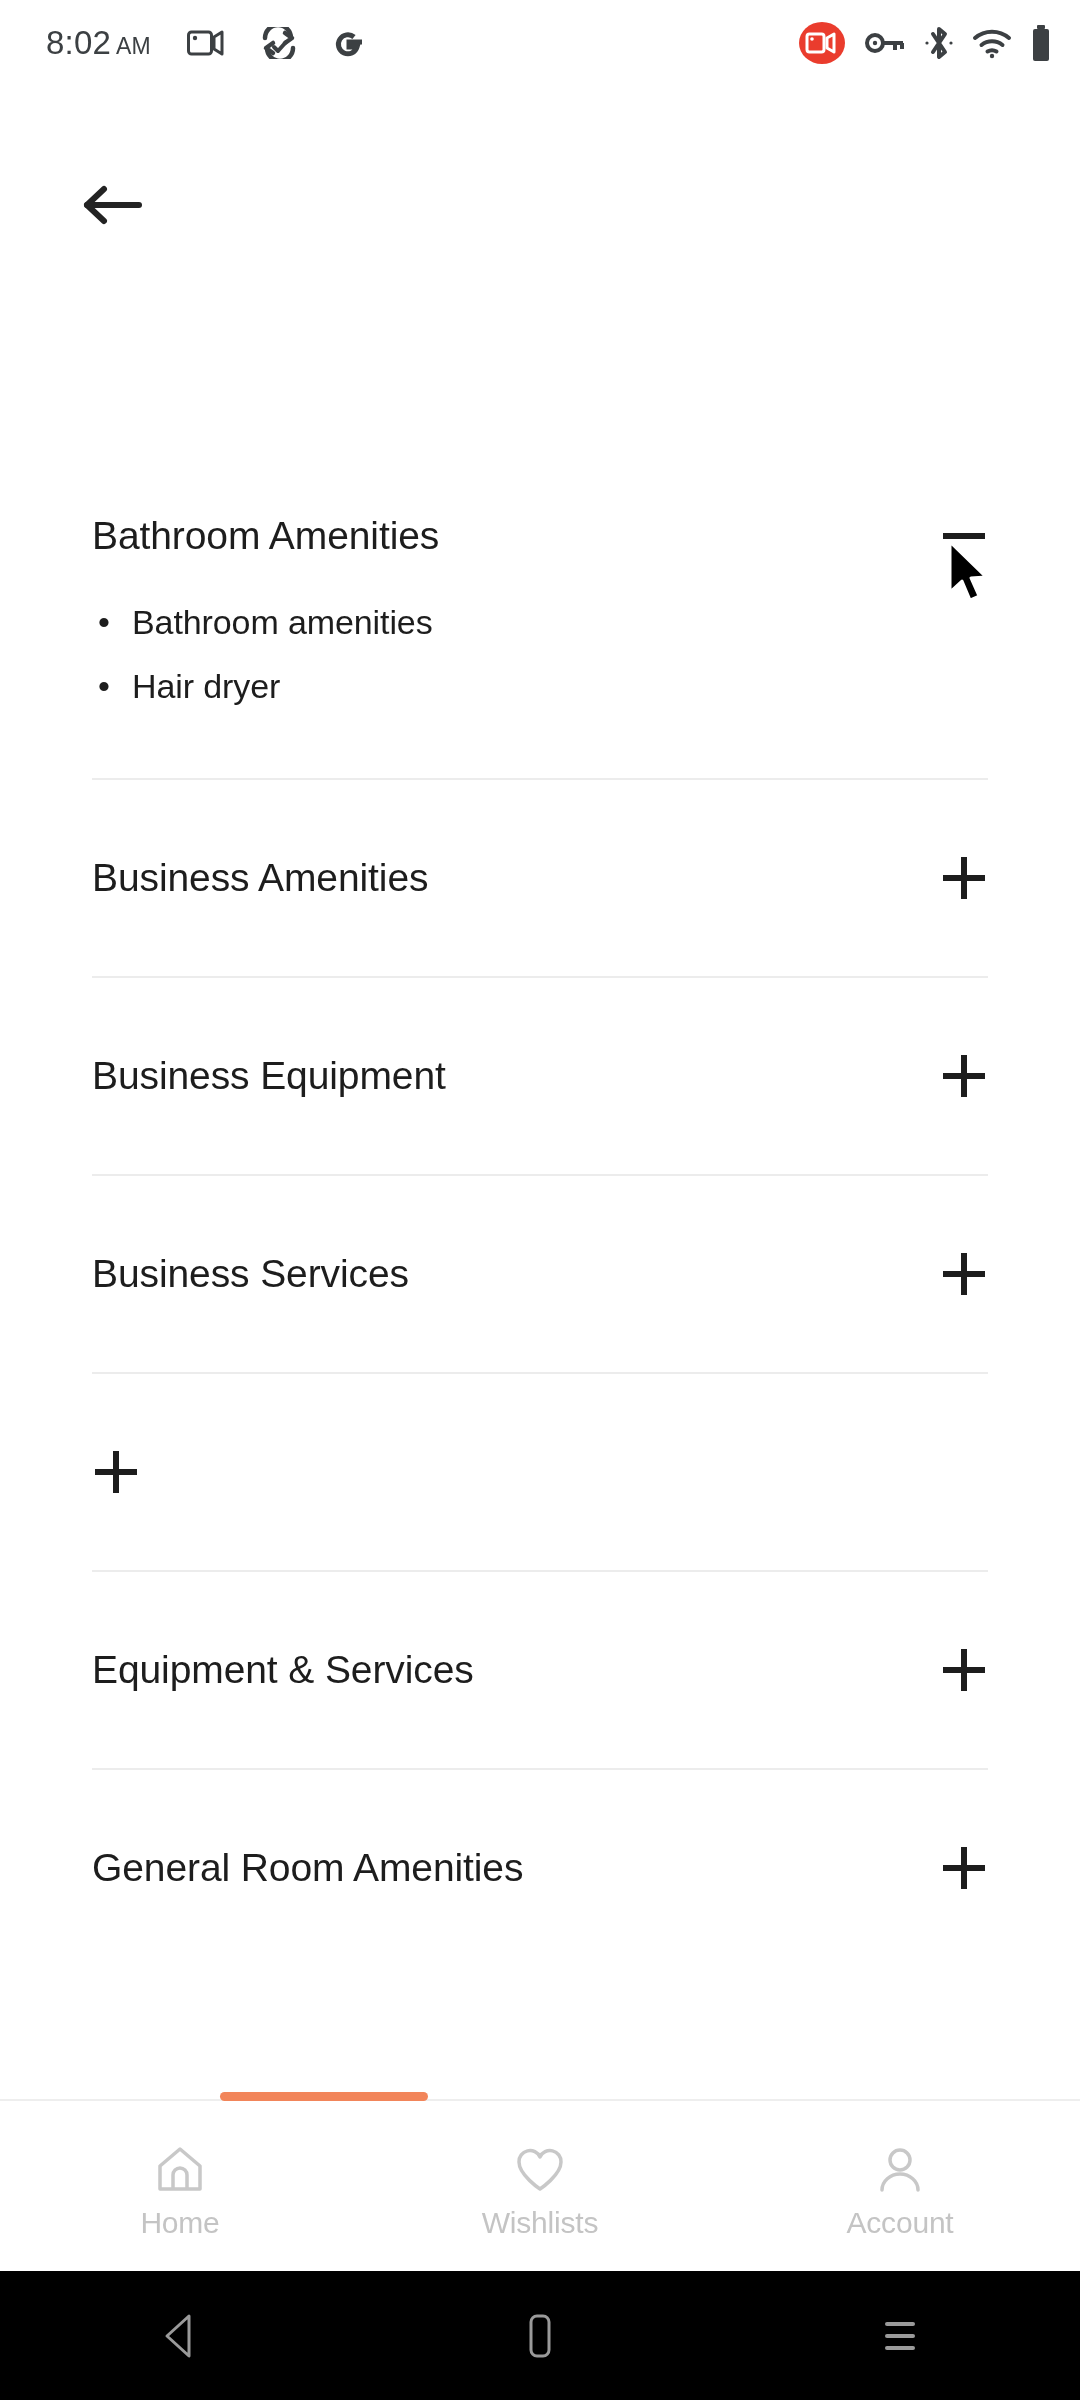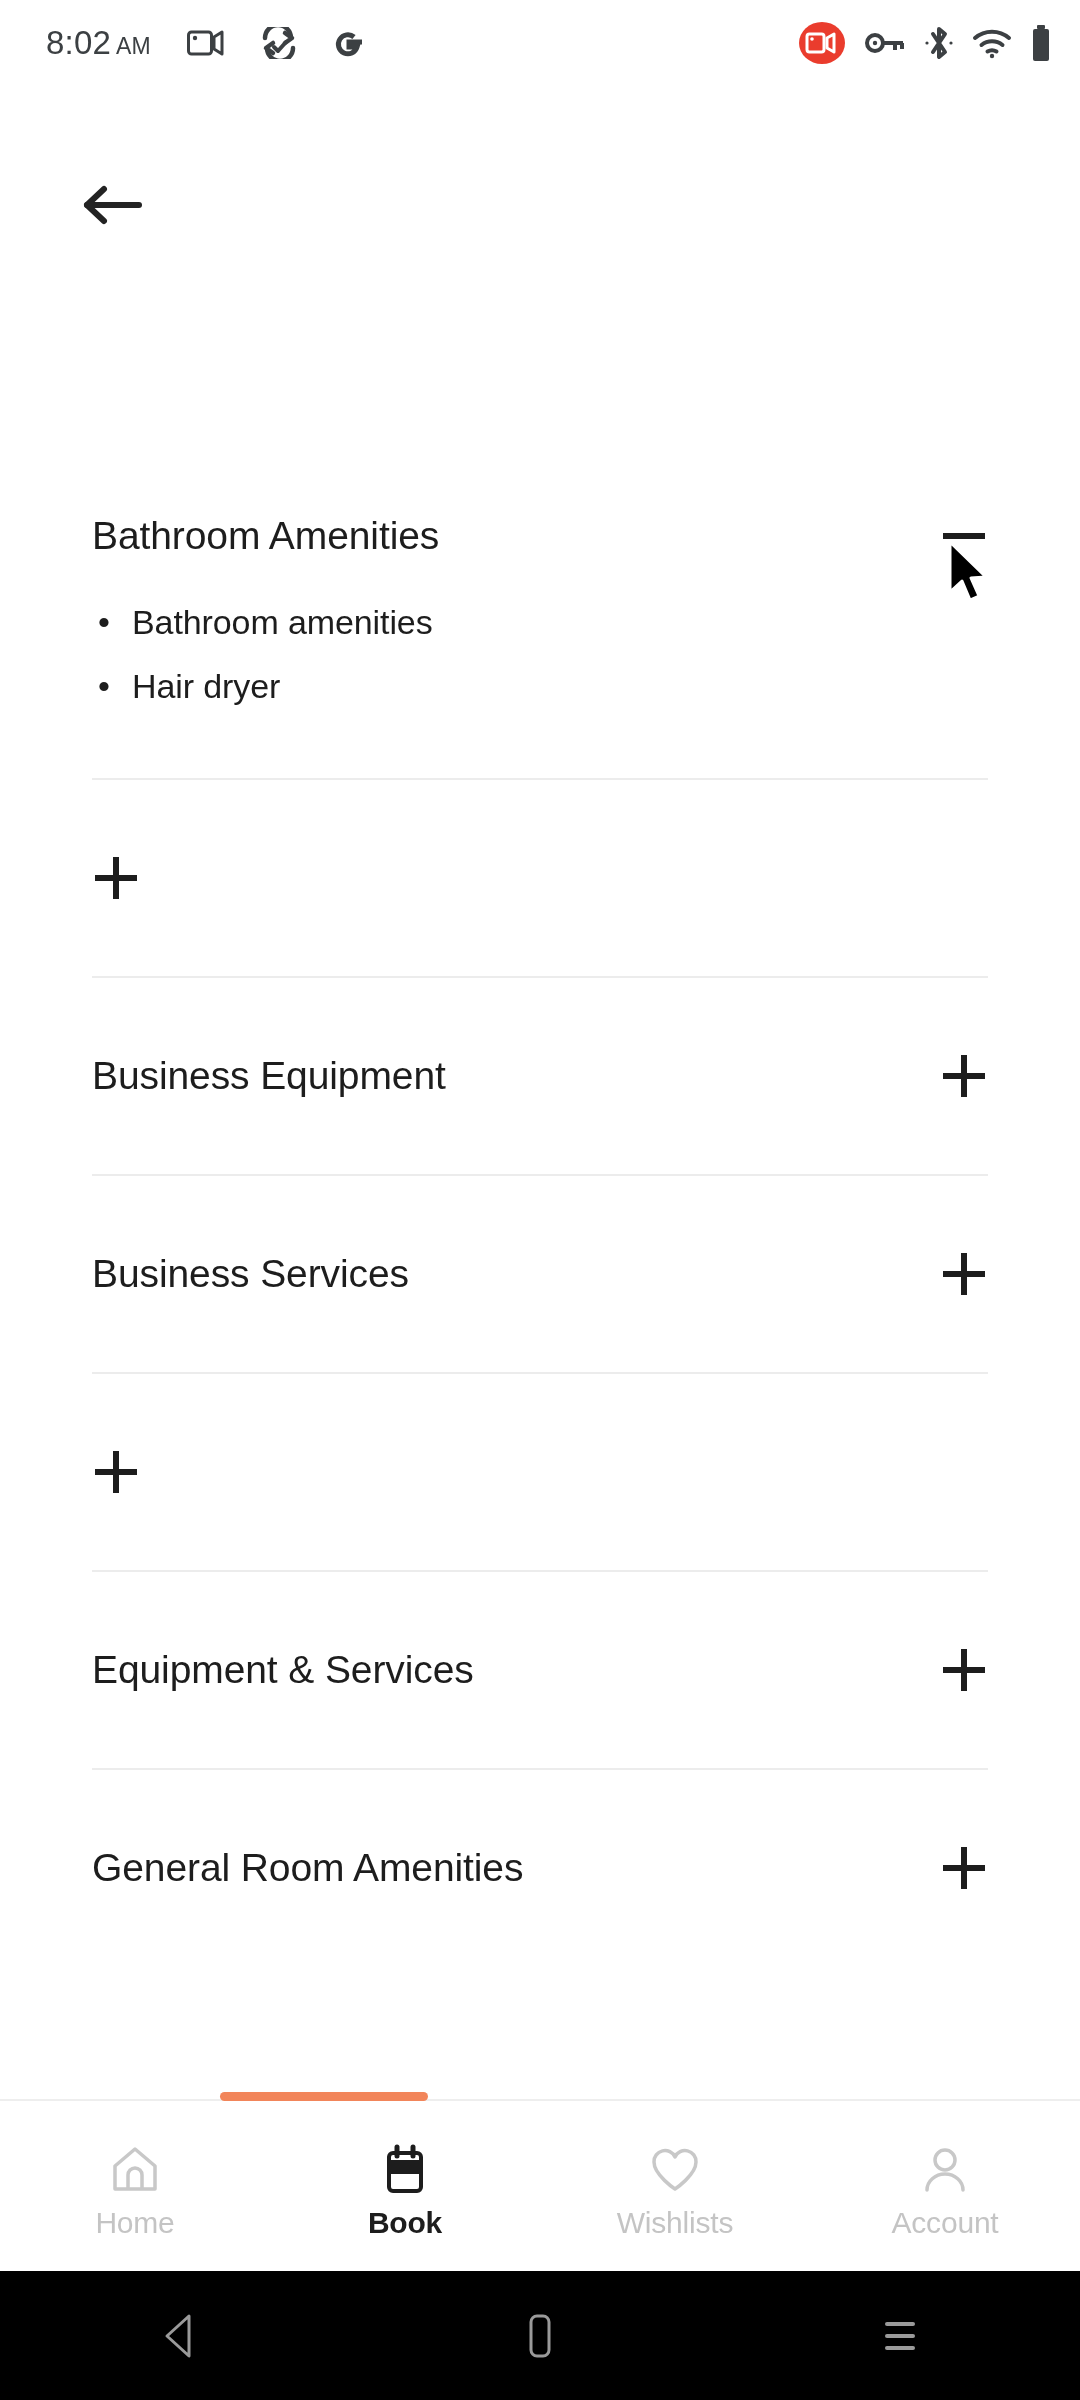--- a/index.html
+++ b/index.html
@@ -295,20 +295,21 @@
           <span class="bullet-label">Hair dryer</span>
         </div>
       </div>
       <div class="spacer-md"></div>
       <div class="divider"></div>
       <div class="spacer-sm"></div>
     </div>
 
     <div class="section">
       <div class="section-head">
+        <span class="section-title">Business Amenities</span>
         <span class="toggle-icon">
             <i class="bar-h"></i>
             <i class="bar-v"></i>
           </span>
       </div>
       <div class="spacer-sm"></div>
       <div class="divider"></div>
       <div class="spacer-sm"></div>
     </div>
 
@@ -388,31 +389,20 @@
       <div class="nav-item">
         <span class="nav-icon">
           <svg width="54" height="54" viewBox="0 0 54 54">
               <path d="M7 24 L27 7 L47 24 L47 47 L7 47 Z" fill="none" stroke="#c8c8c8" stroke-width="3.5" stroke-linejoin="round"></path>
               <path d="M20 47 L20 33 a7 7 0 0 1 14 0 L34 47" fill="none" stroke="#c8c8c8" stroke-width="3.5" stroke-linejoin="round"></path>
             </svg>
         </span>
         <span class="nav-label">Home</span>
       </div>
 
-      <div class="nav-item active">
-        <span class="nav-icon">
-          <svg width="54" height="54" viewBox="0 0 54 54">
-              <rect x="11" y="11" width="32" height="38" rx="4" fill="none" stroke="#1d1d1d" stroke-width="4"></rect>
-              <path d="M11 25 H43" stroke="#1d1d1d" stroke-width="14"></path>
-              <path d="M19 5 V14" stroke="#1d1d1d" stroke-width="5" stroke-linecap="round"></path>
-              <path d="M35 5 V14" stroke="#1d1d1d" stroke-width="5" stroke-linecap="round"></path>
-            </svg>
-        </span>
-        <span class="nav-label">Book</span>
-      </div>
 
 
       <div class="nav-item">
         <span class="nav-icon">
           <svg width="54" height="54" viewBox="0 0 54 54">
               <path d="M27 47 C27 47 6 33 6 20 a11 11 0 0 1 21 -5 a11 11 0 0 1 21 5 C48 33 27 47 27 47 Z" fill="none" stroke="#c8c8c8" stroke-width="3.5" stroke-linejoin="round"></path>
             </svg>
         </span>
         <span class="nav-label">Wishlists</span>
       </div>

